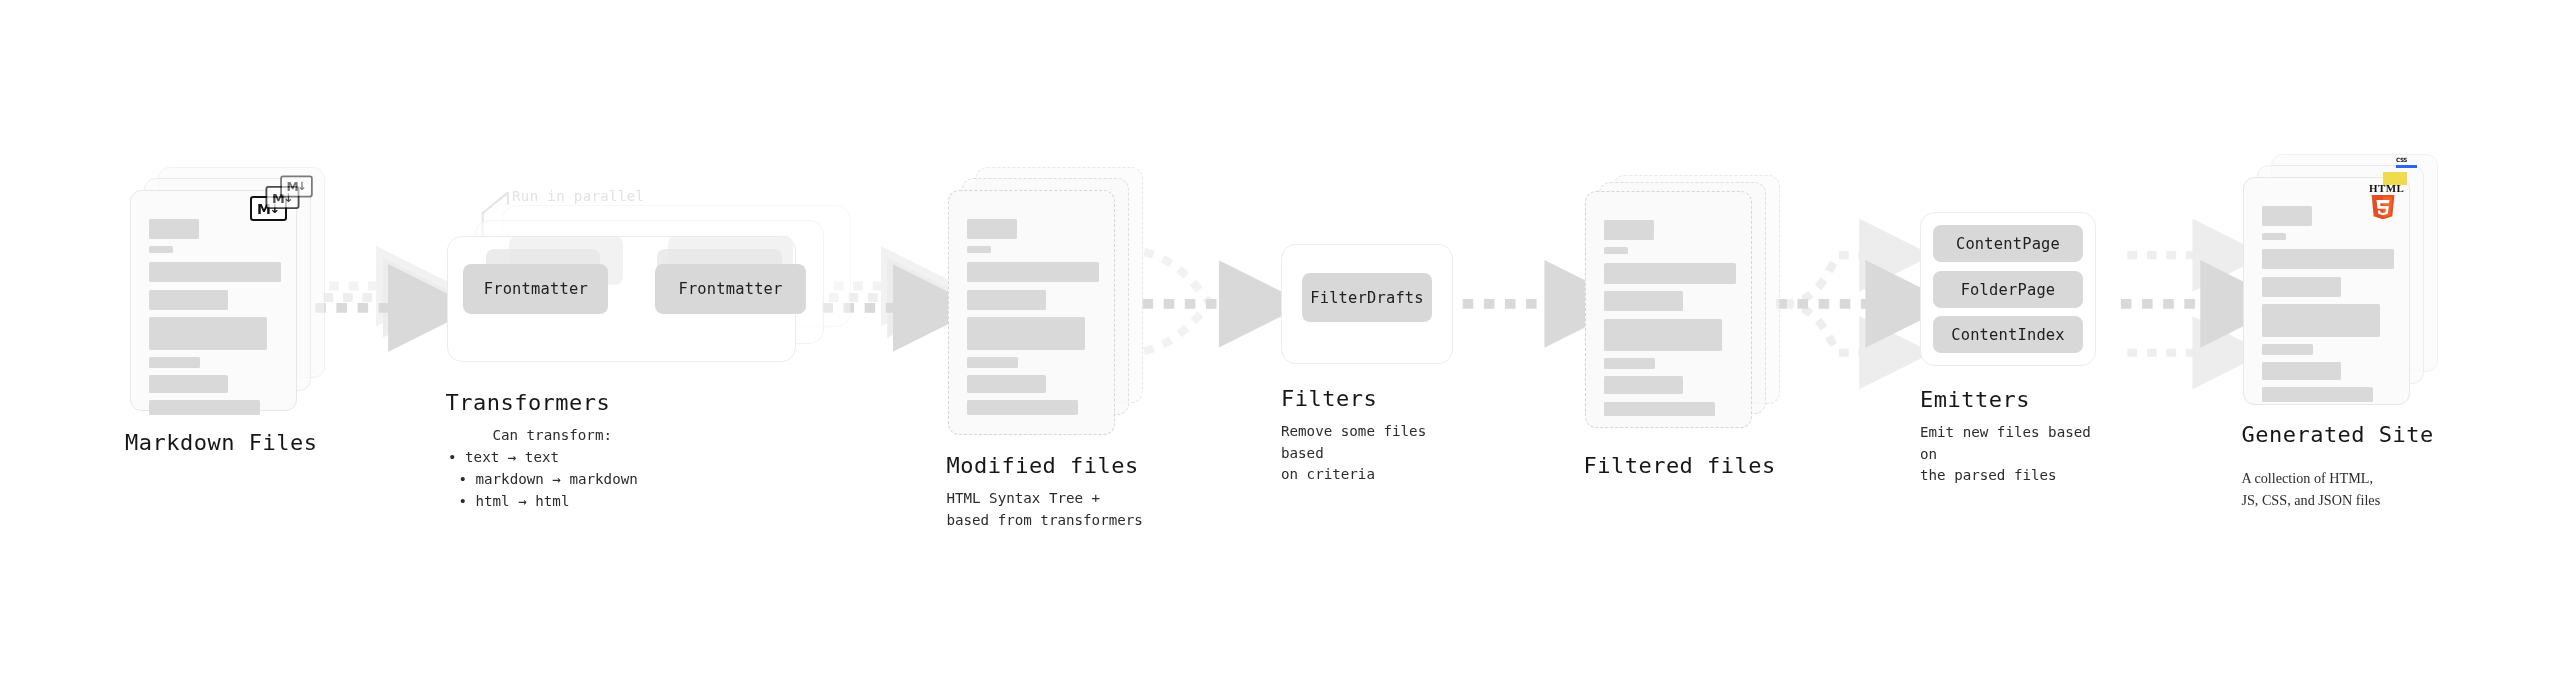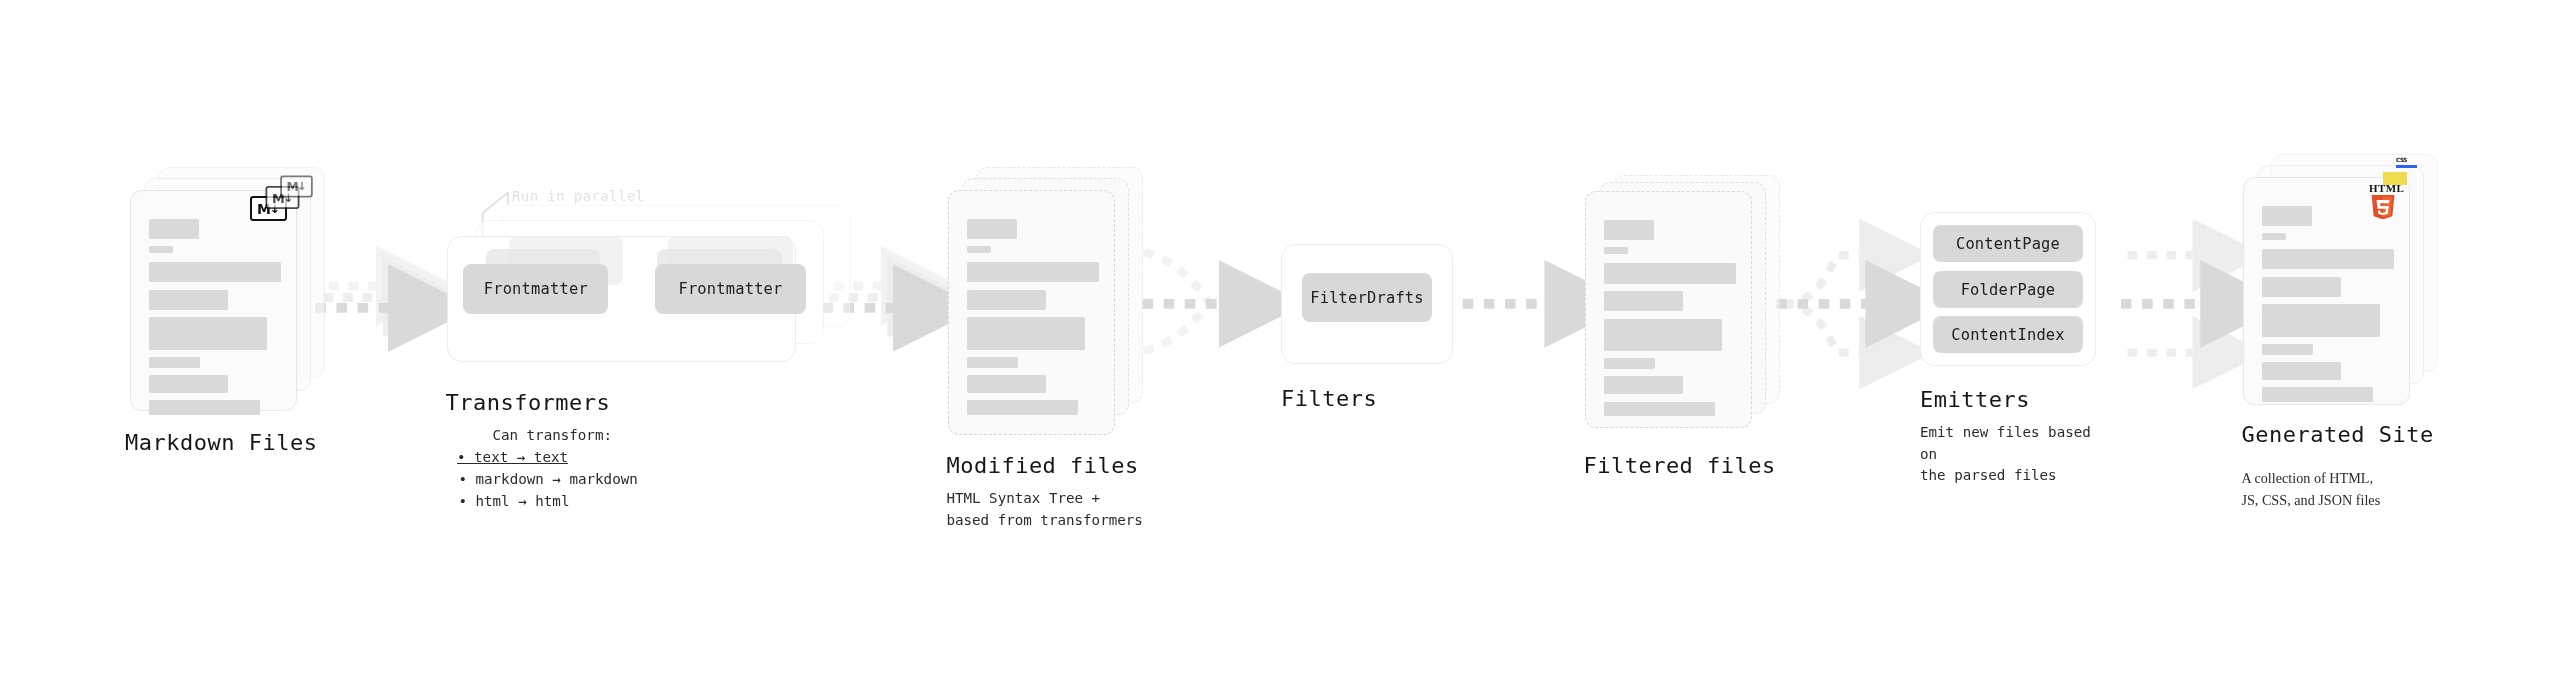--- a/index.html
+++ b/index.html
@@ -180,21 +180,21 @@
       <div class="chip" style="left:16.3px;top:57px;width:145px;height:50px;">
         <span>Frontmatter</span>
       </div>
       <div class="chip" style="left:208px;top:57px;width:151px;height:50px;">
         <span>Frontmatter</span>
       </div>
     </div>
 
     <div class="title" style="position:absolute;left:-1.6px;top:183px;">Transformers</div>
     <div class="subtitle" style="position:absolute;left:-1.6px;top:218px;margin-left:47px;">Can transform:</div>
-    <div class="subtitle" style="position:absolute;left:10px;top:240px;text-decoration:underline;">• text → text</div>
+    <div class="subtitle" style="position:absolute;left:1px;top:240px;">• text → text</div>
     <div class="subtitle" style="position:absolute;left:11.4px;top:262px;">• markdown → markdown</div>
     <div class="subtitle" style="position:absolute;left:11.4px;top:284px;">• html → html</div>
   </div>
 
   <div class="node" style="left:948px;top:167px;">
     <div class="cardstack" style="width:195px;height:268px;">
       <div class="card dashed back1" style="left:28px;top:0px;width:167px;height:236px;"></div>
       <div class="card dashed back2" style="left:14px;top:11.4px;width:167px;height:237px;"></div>
       <div class="card dashed" style="left:0px;top:23px;width:167px;height:245px;">
         <div class="lines">
@@ -215,20 +215,22 @@
   </div>
 
   <div class="node" style="left:1281px;top:244px;">
     <div style="position:relative;width:179px;height:122px;">
       <div class="pbox" style="left:0px;top:0px;width:172px;height:120px;"></div>
       <div class="chip" style="left:21px;top:29px;width:130px;height:49px;">
         <span>FilterDrafts</span>
       </div>
     </div>
     <div class="title" style="position:absolute;left:0px;top:142px;">Filters</div>
+    <div class="subtitle" style="position:absolute;left:0px;top:177px;">Remove some files based
+on criteria</div>
   </div>
 
   <div class="node" style="left:1585px;top:175px;">
     <div class="cardstack" style="width:195px;height:260px;">
       <div class="card dashed back1" style="left:28px;top:0px;width:167px;height:229px;"></div>
       <div class="card dashed back2" style="left:14px;top:6.5px;width:167px;height:232px;"></div>
       <div class="card dashed" style="left:0px;top:16.3px;width:167px;height:237px;">
         <div class="lines">
           <div class="ln" style="width:50px;height:19.5px;"></div>
           <div class="ln" style="width:24.4px;height:7.3px;margin-bottom:9px;"></div>

